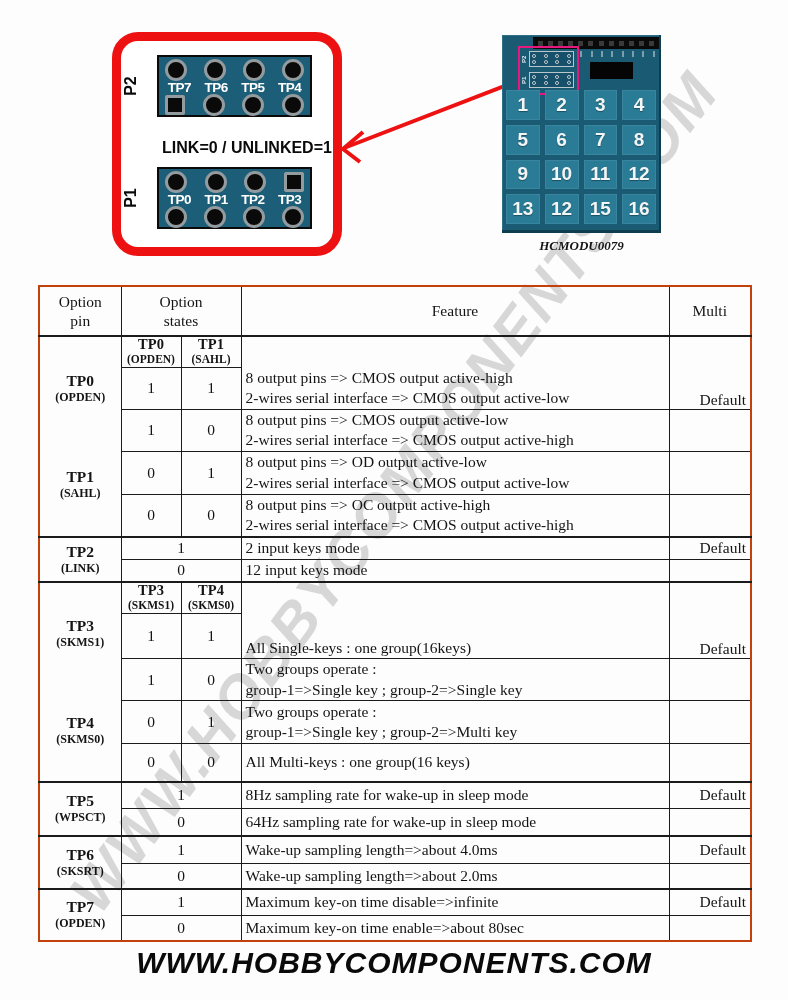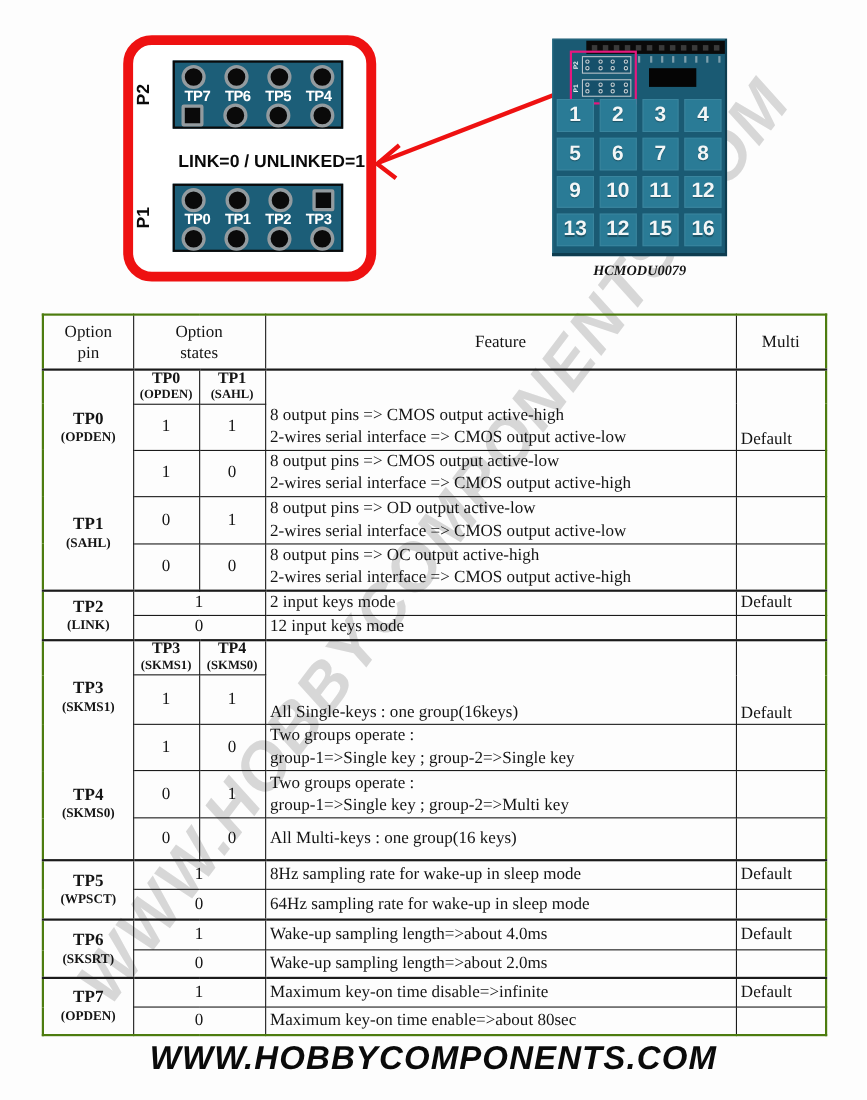--- a/index.html
+++ b/index.html
@@ -54,37 +54,37 @@
   .keys{position:absolute;left:4px;right:5px;top:55px;bottom:9px;display:grid;
     grid-template-columns:repeat(4,1fr);grid-template-rows:repeat(4,1fr);gap:5px;}
   .key{background:#2a7b96;display:flex;align-items:center;justify-content:center;
     font-family:"Liberation Sans",sans-serif;font-weight:bold;font-size:19px;color:#f2f6f7;
     text-shadow:0 1px 1px rgba(0,0,0,.35);box-shadow:inset 0 0 0 1px rgba(255,255,255,.08);}
   .modlabel{position:absolute;left:502px;top:238px;width:159px;text-align:center;
     font-family:Liberation Serif, serif;font-weight:bold;font-style:italic;font-size:13px;color:#151515;}
   
   table.doc{position:absolute;left:38px;top:285px;width:712px;border-collapse:collapse;
     table-layout:fixed;z-index:1;background:transparent;}
-  table.doc{border:2px solid #4d7c0f;}
+  table.doc{border:2px solid #c2410c;}
   table.doc td{border:1px solid #1b1b1b;padding:0 4px;font-size:15.5px;color:#141414;overflow:hidden;}
   tr.sec td{border-top-width:2px;}
   td.hc{text-align:center;font-size:17px;line-height:1.25;vertical-align:middle;}
   td.pincell{text-align:center;vertical-align:middle;padding:0;}
   .pinwrap{display:flex;flex-direction:column;justify-content:space-around;align-items:center;}
   .pw1{height:192px;} .pw3{height:194px;}
   .pname{font-weight:bold;font-size:15.5px;line-height:1.15;}
   .psub{font-weight:bold;font-size:12px;line-height:1.2;}
   td.subhdr{text-align:center;vertical-align:middle;padding:0 1px;}
   .shn{font-weight:bold;font-size:14.5px;line-height:1.1;}
   .shs{font-weight:bold;font-size:11.5px;line-height:1.2;}
   td.vcell{text-align:center;vertical-align:middle;font-size:16px;}
   td.fcell{text-align:left;vertical-align:middle;line-height:1.32;padding-left:5px;}
   td.fbottom{vertical-align:bottom;padding-bottom:3px;}
   td.fbottom3{vertical-align:bottom;padding-bottom:12px;}
-  td.rcell{text-align:left;vertical-align:middle;}
+  td.rcell{text-align:right;vertical-align:middle;}
   td.rbottom{vertical-align:bottom;padding-bottom:8px;}
   
   .footer{position:absolute;left:0;top:946px;width:100%;text-align:center;z-index:1;
     font-family:"Liberation Sans",sans-serif;font-weight:bold;font-style:italic;font-size:30px;
     letter-spacing:1px;color:#0a0a0a;}
 </style>
 </head>
 <body>
 
 <div id="page">

